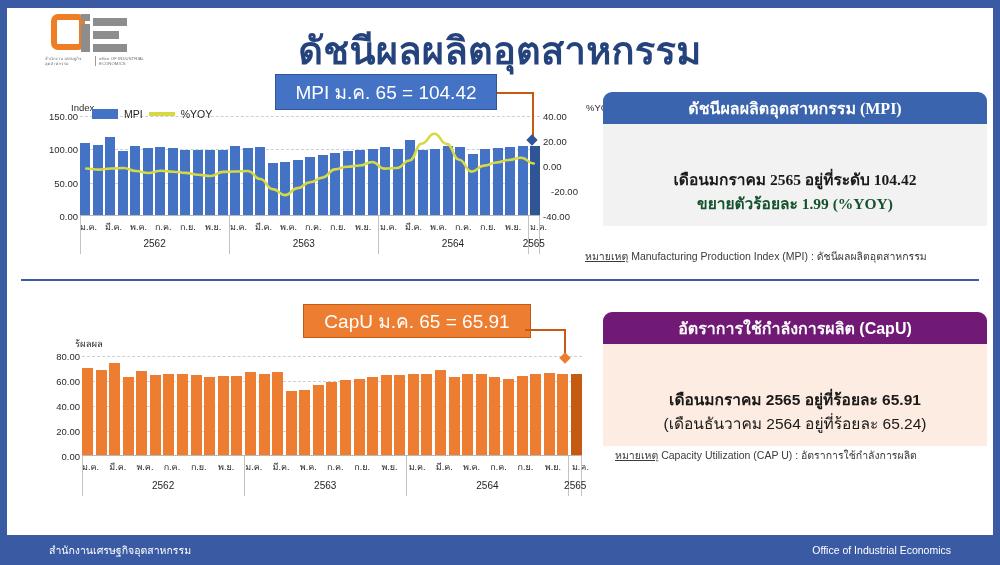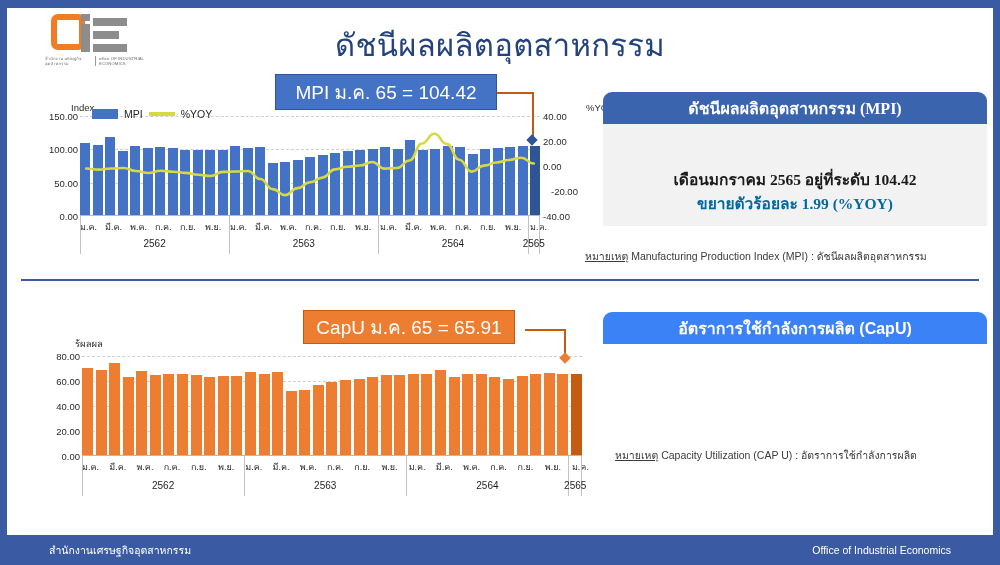--- a/index.html
+++ b/index.html
@@ -50,21 +50,21 @@
     position: absolute; left: 2px; top: 44px; width: 110px;
     font-size: 4.2px; color: #6b6b6b; line-height: 5px; letter-spacing: .1px;
     display: flex; gap: 4px;
   }
   .logo-text .th { width: 46px; }
   .logo-text .en { width: 58px; border-left: .5px solid #9a9a9a; padding-left: 3px; }
 
   #page-title {
     position: absolute; left: 0; right: 0; top: 16px;
     text-align: center;
-    font-size: 31px; font-weight: normal;
+    font-size: 38px; font-weight: bold;
     color: #24427c;
     letter-spacing: .3px;
   }
 
   
   .panel { position: absolute; }
   #mpi-panel  { left: 7px; top: 74px;  width: 986px; height: 192px; }
   #capu-panel { left: 7px; top: 284px; width: 986px; height: 226px; }
 
   .divider {
@@ -147,29 +147,29 @@
   .info-box { position: absolute; width: 384px; }
   #mpi-info  { left: 596px; top: 88px; font-family: Liberation Serif, serif; }
   #capu-info { left: 596px; top: 308px; }
 
   .info-head {
     height: 32px; display: flex; align-items: center; justify-content: center;
     color: #ffffff; font-size: 16px; font-weight: bold;
     border-radius: 9px 9px 0 0;
   }
   #mpi-info  .info-head { background: #3a64ad; }
-  #capu-info .info-head { background: #3b82f6; }
+  #capu-info .info-head { background: #701a75; }
 
   .info-body { padding: 8px 10px 10px; text-align: center; }
   #mpi-info  .info-body { background: #f2f2f2; }
   #capu-info .info-body { background: #fdece1; }
 
   .info-line { font-size: 15.5px; color: #1a1a1a; line-height: 1.55; }
   .info-line.bold  { font-weight: bold; margin-top: 36px; }
-  .info-line.green { color: #0369a1; font-weight: bold; }
+  .info-line.green { color: #14532d; font-weight: bold; }
 
   .note {
     position: absolute; font-size: 10.5px; color: #3b3b3b; white-space: nowrap;
   }
   #mpi-note  { left: 578px; top: 244px; }
   #capu-note { left: 608px; top: 443px; }
   .note u { text-decoration: underline; text-align: center; }
 
   
   #footer {
@@ -465,27 +465,31 @@
         <div class="yearline" style="left: 486.486px; top: 0px; height: 40px;"></div>
         <div class="yearline" style="left: 499px; top: 0px; height: 40px;"></div>
       </div>
     <div class="yearlabels" id="capu-yearlabels" style="left:68px; top:192px; width:500px; height:14px;">
         <span style="left: 81.0811px;">2562</span>
         <span style="left: 243.243px;">2563</span>
         <span style="left: 405.405px;">2564</span>
         <span style="left: 493.243px;">2565</span>
       </div>
 
-    <div class="callout" id="capu-callout" style="left:289px; top:22px; width:212px; height:34px;">CapU ม.ค. 65 = 65.91</div>
+    <div class="callout" id="capu-callout" style="left:289px; top:16px; width:228px; height:34px;">CapU ม.ค. 65 = 65.91</div>
     <div class="leader-h" style="left:511px; top:41px; width:40px; background:#c55a11;"></div>
     <div class="leader-v" style="left:550px; top:41px; height:29px; background:#c55a11;"></div>
     <div class="leader-dot" style="left:547px; top:66px; background:#ed7d31;"></div>
 
     <div class="info-box" id="capu-info" style="left:589px; top:24px;">
       <div class="info-head">อัตราการใช้กำลังการผลิต  (CapU)</div>
+      <div class="info-body">
+        <div class="info-line bold">เดือนมกราคม 2565 อยู่ที่ร้อยละ 65.91</div>
+        <div class="info-line">(เดือนธันวาคม 2564 อยู่ที่ร้อยละ 65.24)</div>
+      </div>
     </div>
 
     <div class="note" id="capu-note" style="left:601px; top:159px;">
       <u>หมายเหตุ</u><span> Capacity Utilization (CAP U) : อัตราการใช้กำลังการผลิต</span>
     </div>
   </div>
 
   <div id="footer">
     <span>สำนักงานเศรษฐกิจอุตสาหกรรม</span>
     <span>Office of Industrial Economics</span>

